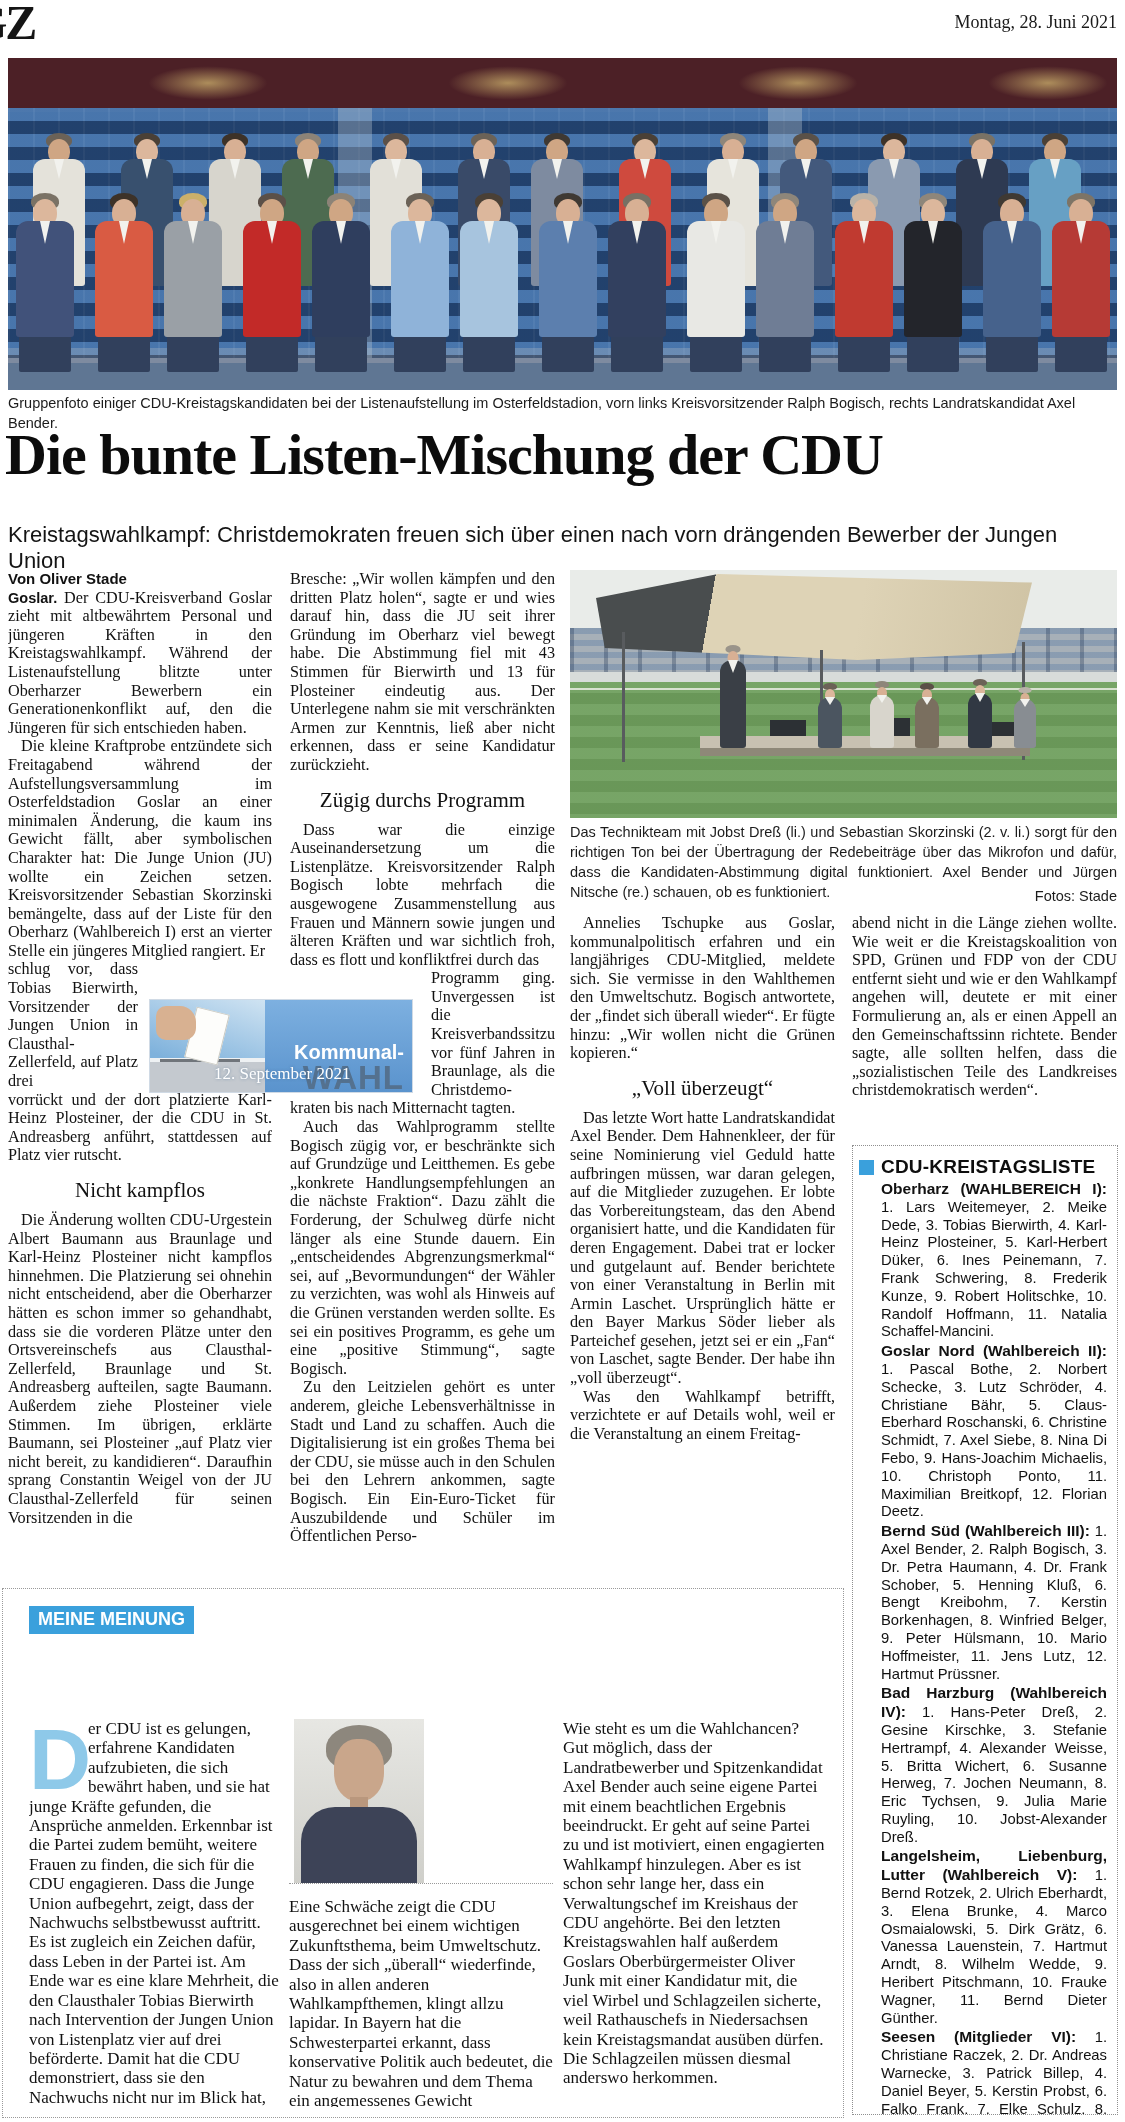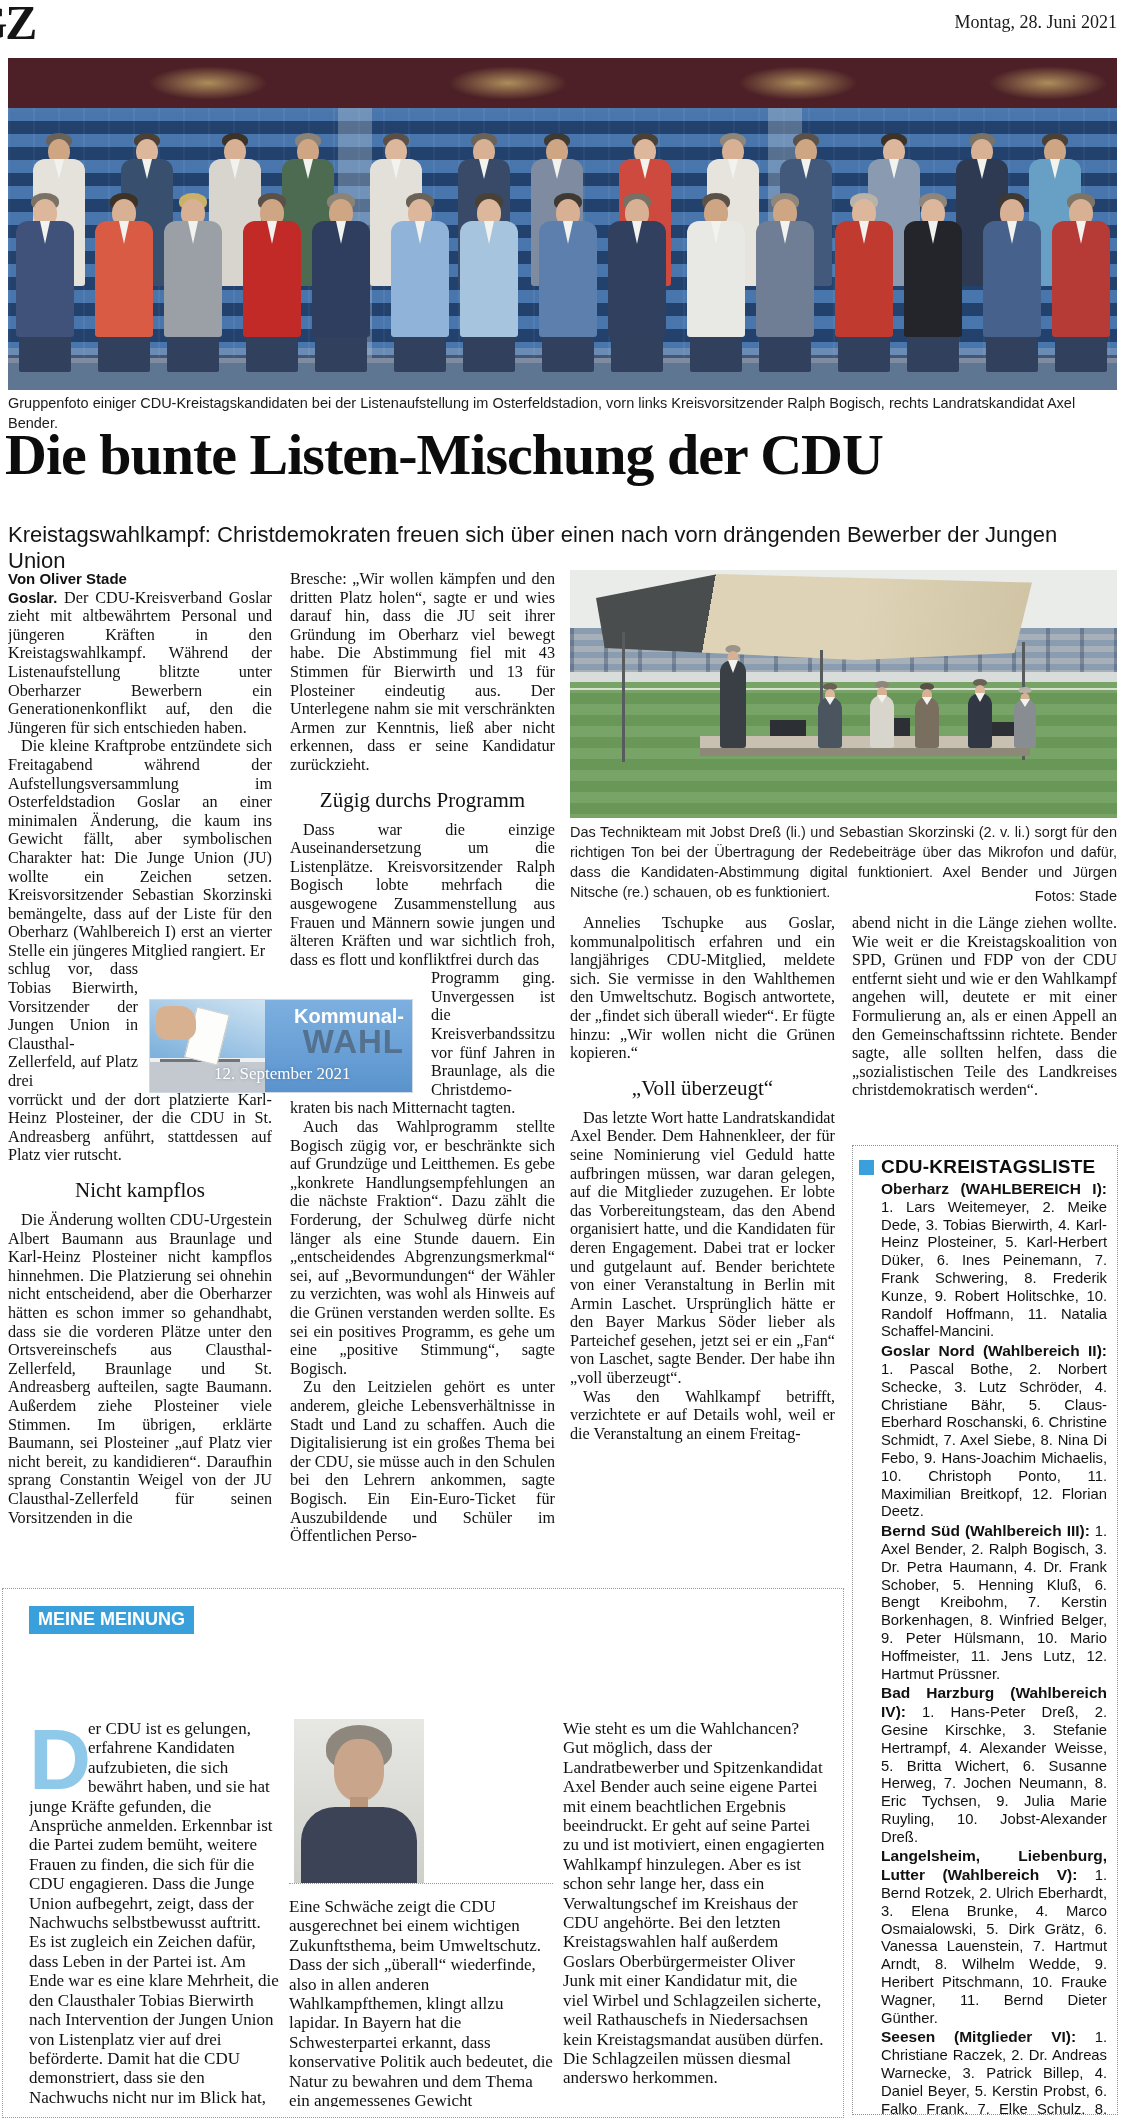--- a/index.html
+++ b/index.html
@@ -47,21 +47,21 @@
   .kbanner{left:150px;top:1000px;width:262px;height:92px;display:flex;box-shadow:0 0 0 1px rgba(120,150,180,.35);}
   .kb-photo{position:relative;width:115px;height:100%;overflow:hidden;
      background:linear-gradient(200deg,#cfe3f2,#7fb2dc 70%);}
   .kb-box{position:absolute;bottom:0;left:0;width:100%;height:34px;background:linear-gradient(180deg,#eef1f3 0 4px,#c4c9cf 4px 100%);}
   .kb-slot{position:absolute;bottom:30px;left:10px;width:80px;height:3px;background:#70757b;}
   .kb-ballot{position:absolute;left:40px;top:10px;width:32px;height:50px;background:#fdfdfb;
      border:1px solid #c9c9c2;transform:rotate(14deg);}
   .kb-hand{position:absolute;left:6px;top:6px;width:40px;height:34px;background:#d8b191;border-radius:10px 16px 12px 10px;}
   .kb-panel{position:relative;flex:1;background:linear-gradient(180deg,#7db0e0,#5a93cd);
      font-family:"Liberation Sans",sans-serif;text-align:right;padding:6px 8px 0 0;box-sizing:border-box;}
-  .kb-l1{color:#fff;font-weight:700;font-size:20px;line-height:21px;}
+  .kb-l1{color:#fff;font-weight:700;font-size:20px;line-height:21px;margin-top:36px;}
   .kb-l2{color:#54718f;font-weight:700;font-size:33px;line-height:30px;letter-spacing:1px;}
   .kb-l3{position:absolute;right:8px;bottom:8px;width:190px;color:#fff;font-weight:400;font-size:17px;
          text-shadow:0 0 3px rgba(60,100,140,.6);}
   
   .techphoto{left:570px;top:570px;width:547px;height:248px;overflow:hidden;
      background:linear-gradient(180deg,#e9ece9 0 58px,#a7b0b8 58px 102px,#d8dcda 102px 112px,#6f9f5d 112px 100%);}
   .tp-stands{position:absolute;left:0;top:58px;width:100%;height:44px;
      background:repeating-linear-gradient(90deg,rgba(40,60,90,.35) 0 4px,rgba(0,0,0,0) 4px 34px),
                 repeating-linear-gradient(180deg,rgba(70,110,160,.30) 0 6px,rgba(0,0,0,0) 6px 12px);}
   .tp-field{position:absolute;left:0;top:112px;width:100%;height:136px;

